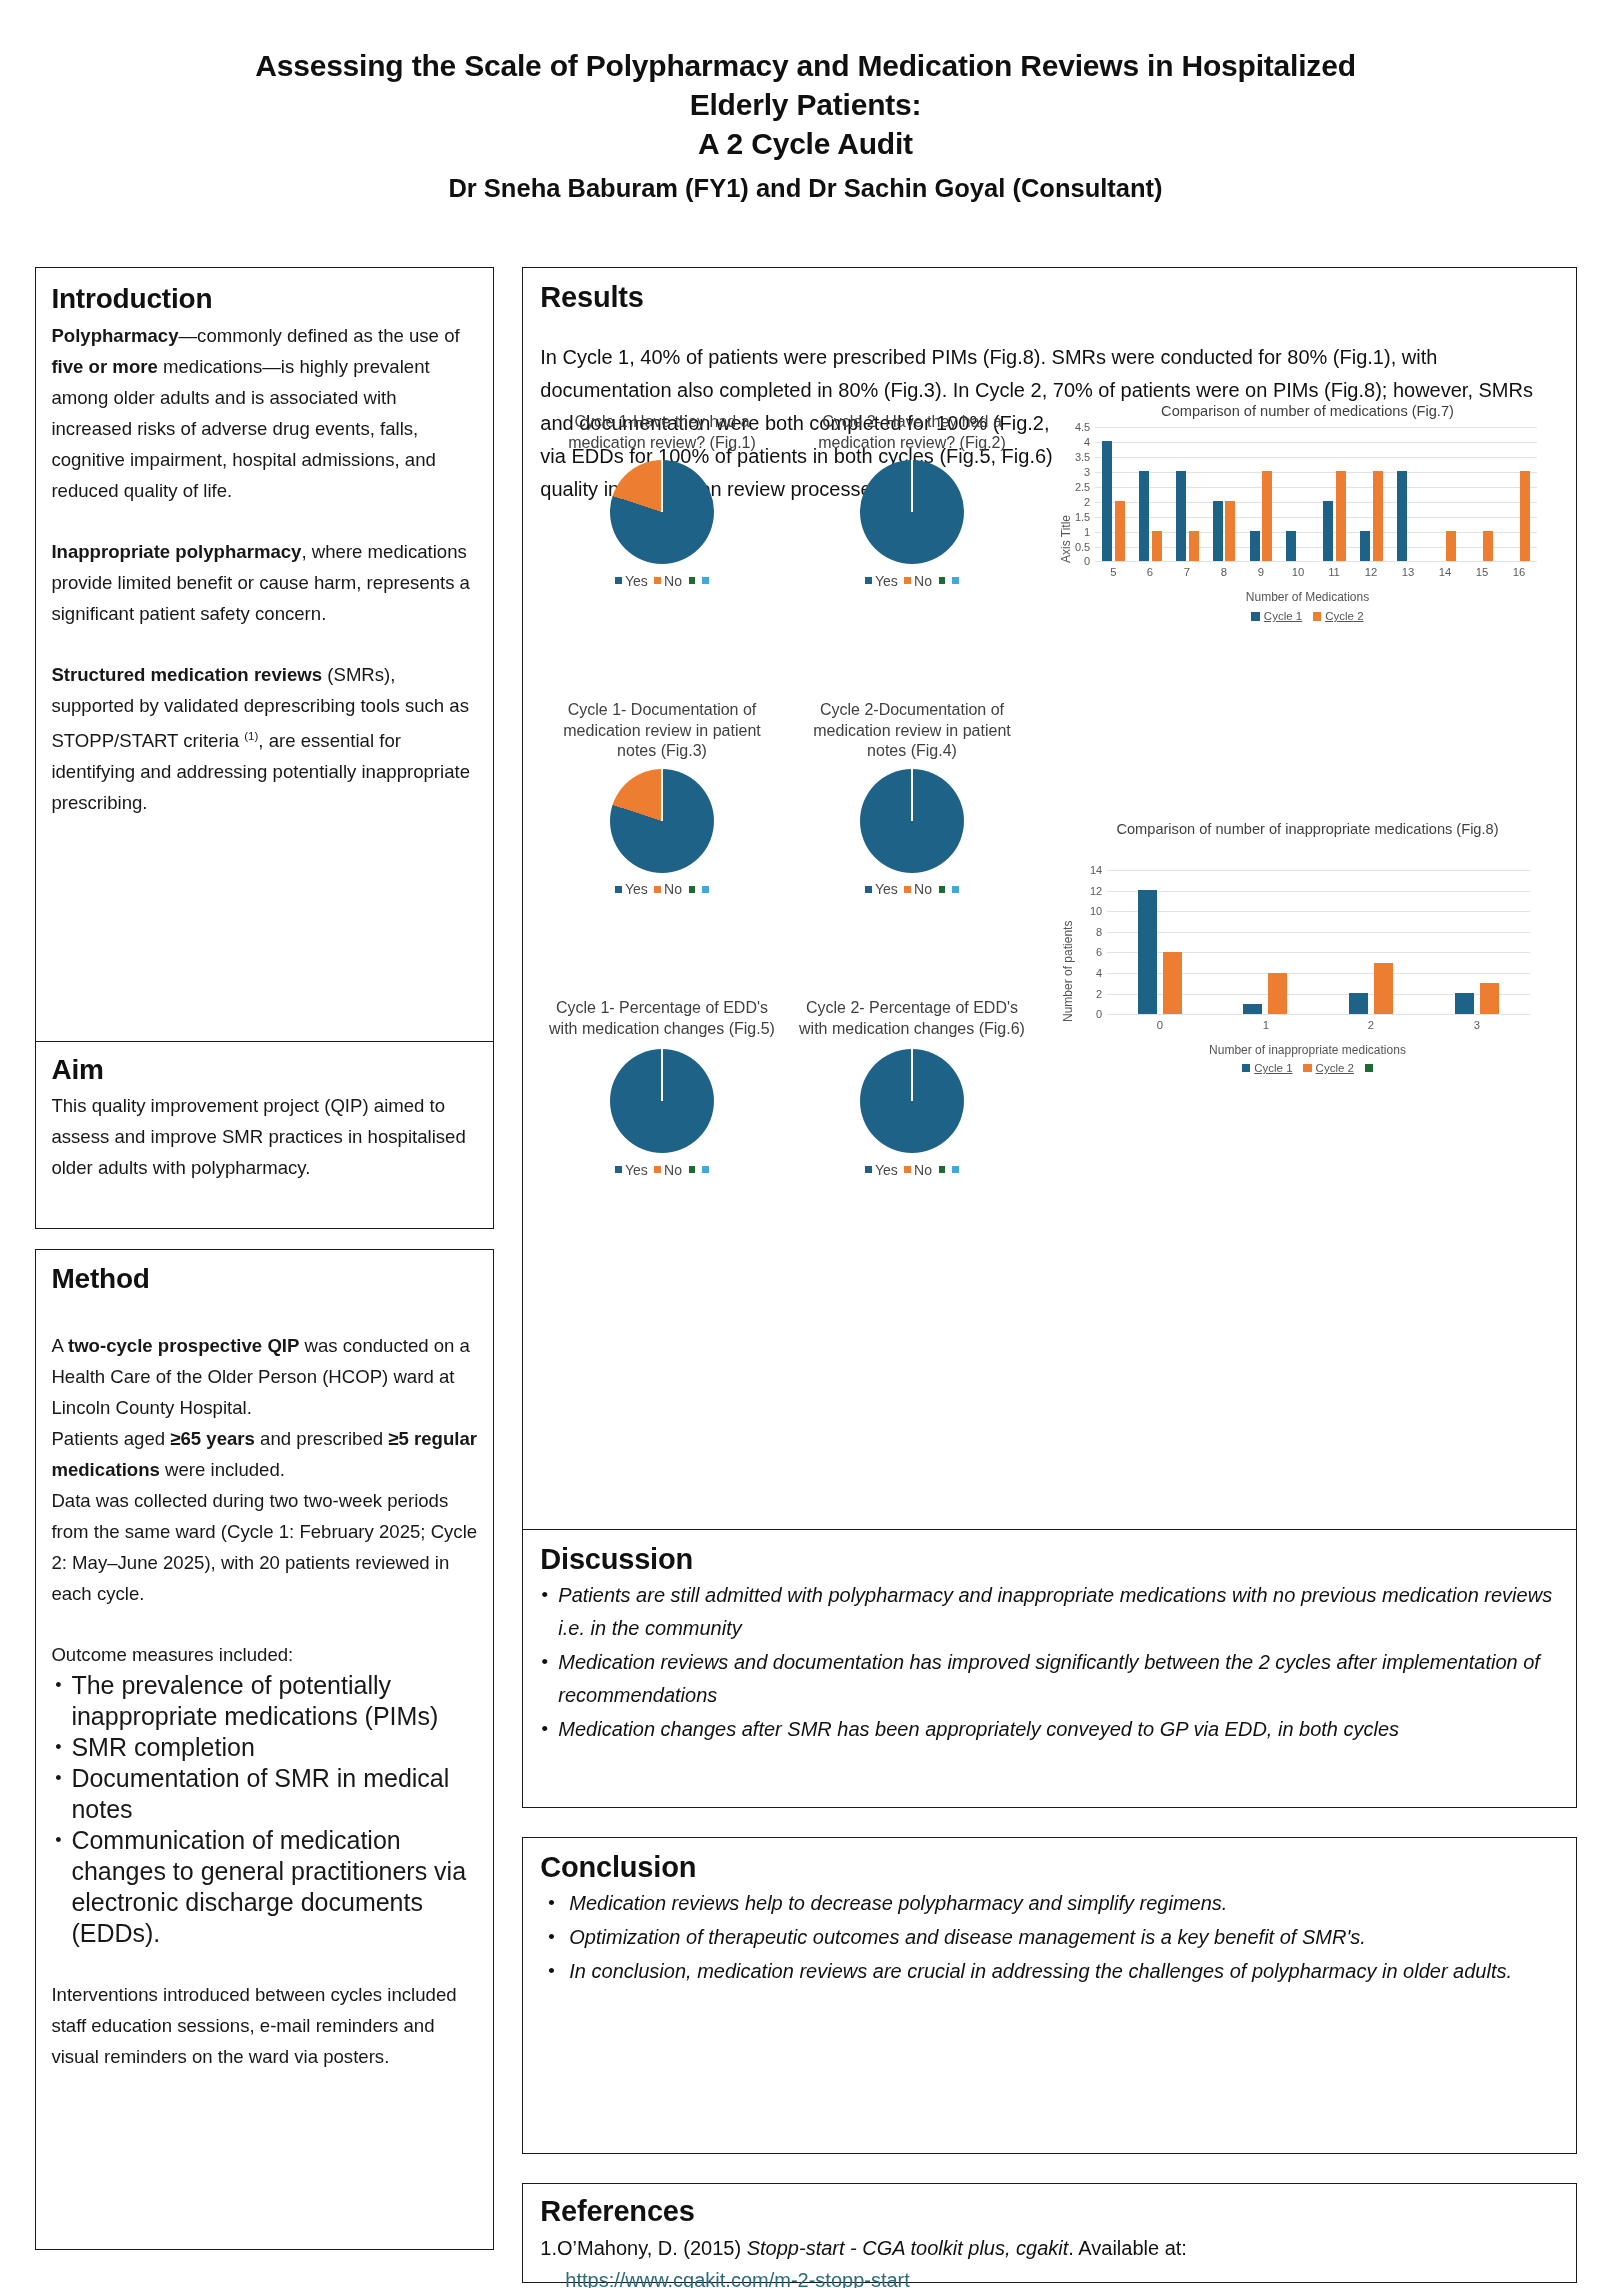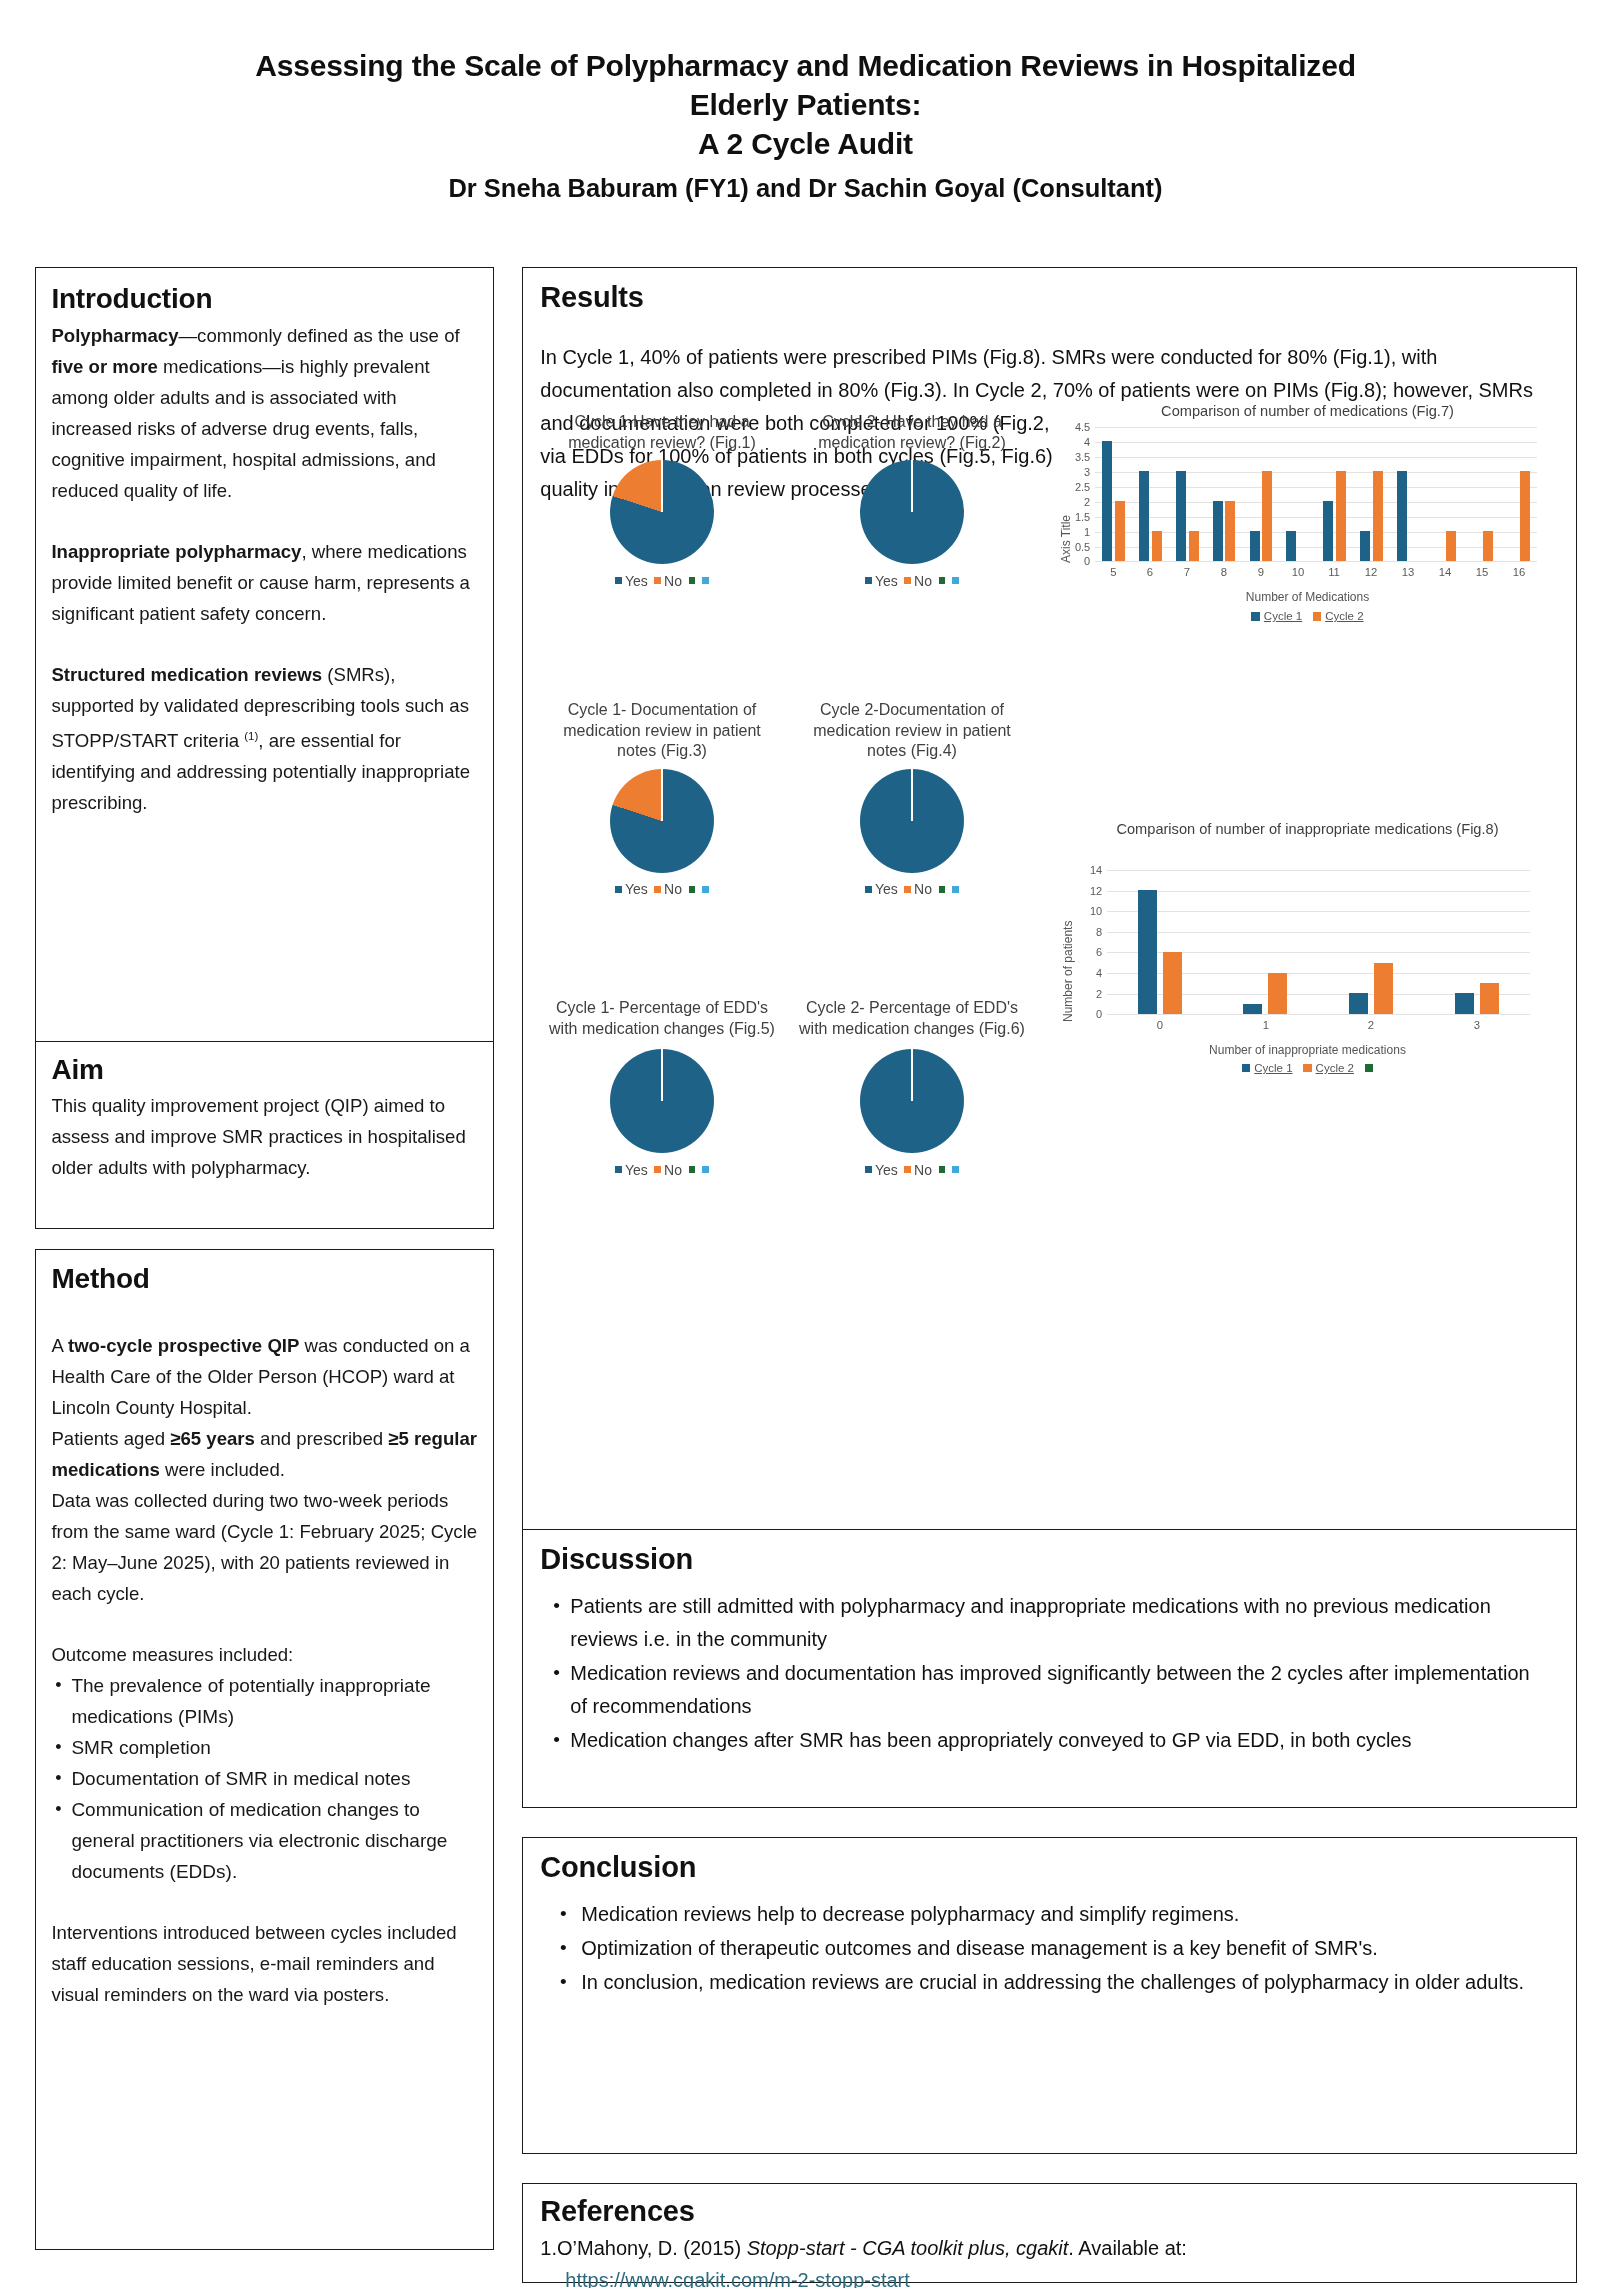--- a/index.html
+++ b/index.html
@@ -49,38 +49,38 @@
   .left-head{font-size:28px;line-height:35px;margin:1.9px 0 3.8px 0;}
   .left-body{font-size:18.6px;line-height:31px;color:#181818;}
   .left-body p{margin:0 0 0 0;}
   .left-body .gap{height:30px;}
   b{font-weight:bold;}
   sup{font-size:11.5px;vertical-align:super;}
 
   ul.bul{margin:0;padding:0;list-style:none;}
   ul.bul li{
     position:relative;padding-left:20px;
-    font-size:19px;line-height:31px;
+    font-size:25px;line-height:31px;
   }
   ul.bul li:before{
     content:"\2022";position:absolute;left:3.8px;top:0;font-size:18px;
   }
 
   
   #box-results{left:522px;top:267px;width:1055px;height:1464px;}
   #box-discussion{left:522px;top:1529px;width:1055px;height:279px;}
   #box-conclusion{left:522px;top:1837px;width:1055px;height:317px;}
   #box-references{left:522px;top:1222px;width:1055px;height:144px;}
   #box-references{left:522px;top:1405px;}
 
   .r-pad{padding:9.6px 15.4px 7.7px 17.3px;}
   .r-head{font-size:29px;line-height:38px;margin:0 0 1.9px 0;}
   .r-body{font-size:20px;line-height:33px;color:#111;}
 
-  ul.rbul{margin:12px;padding:0;list-style:none;}
+  ul.rbul{margin:0;padding:0;list-style:none;font-style:italic;}
   ul.rbul li{
     position:relative;padding-left:18px;
     font-size:20px;line-height:33px;color:#111;
     margin-bottom:1px;
   }
   ul.rbul li:before{
     content:"\2022";position:absolute;left:1px;top:-1px;font-size:19px;
   }
   ul.rbul.wide li{padding-left:29px;}
   ul.rbul.wide li:before{left:7.7px;}

